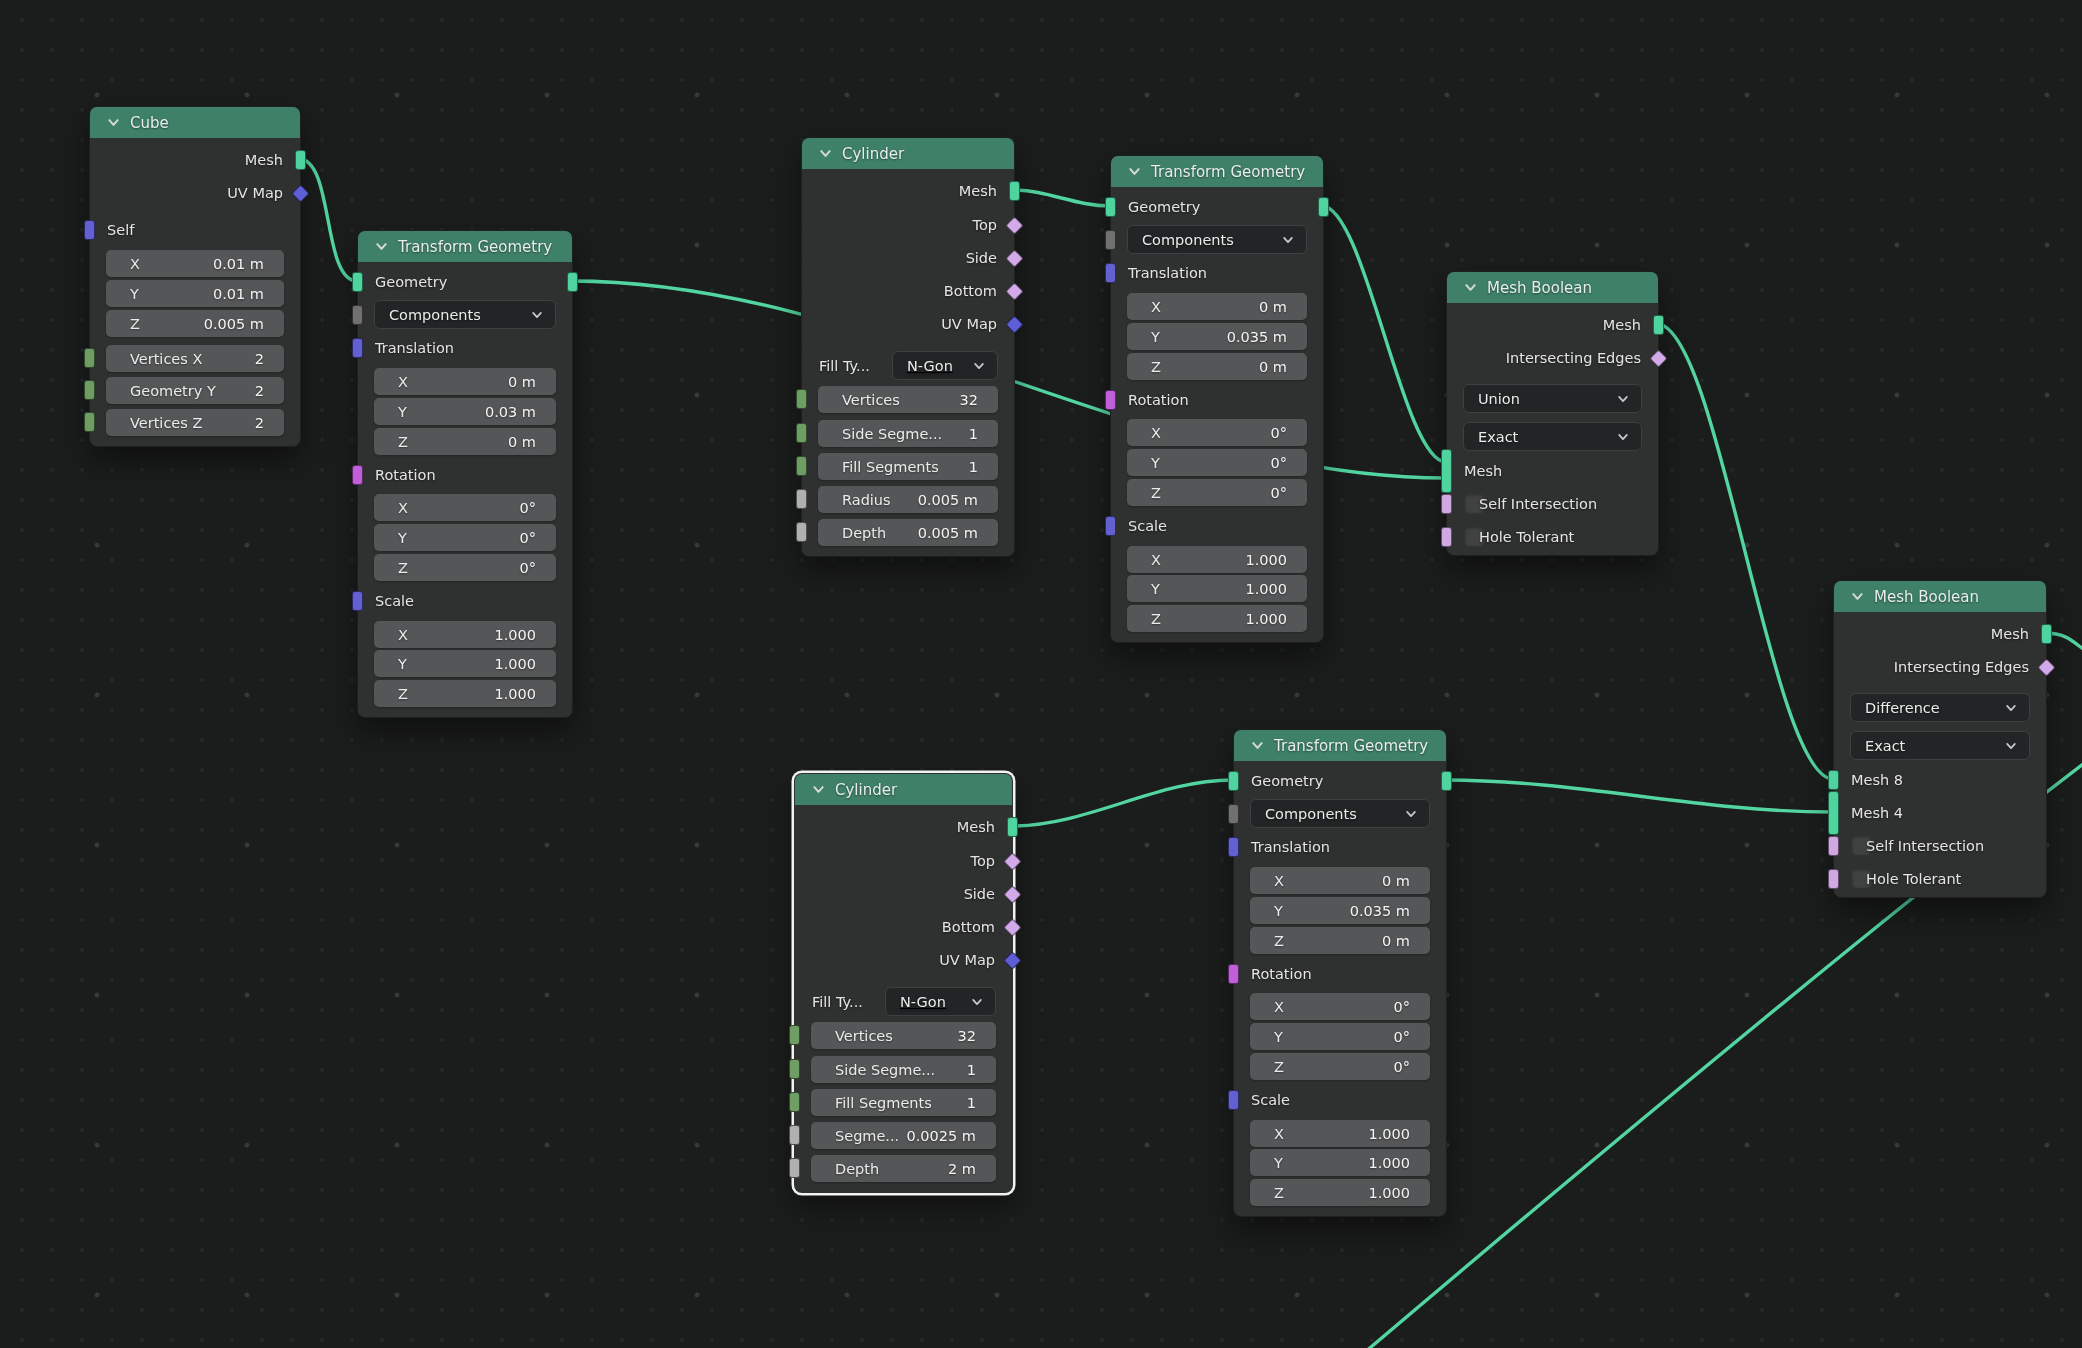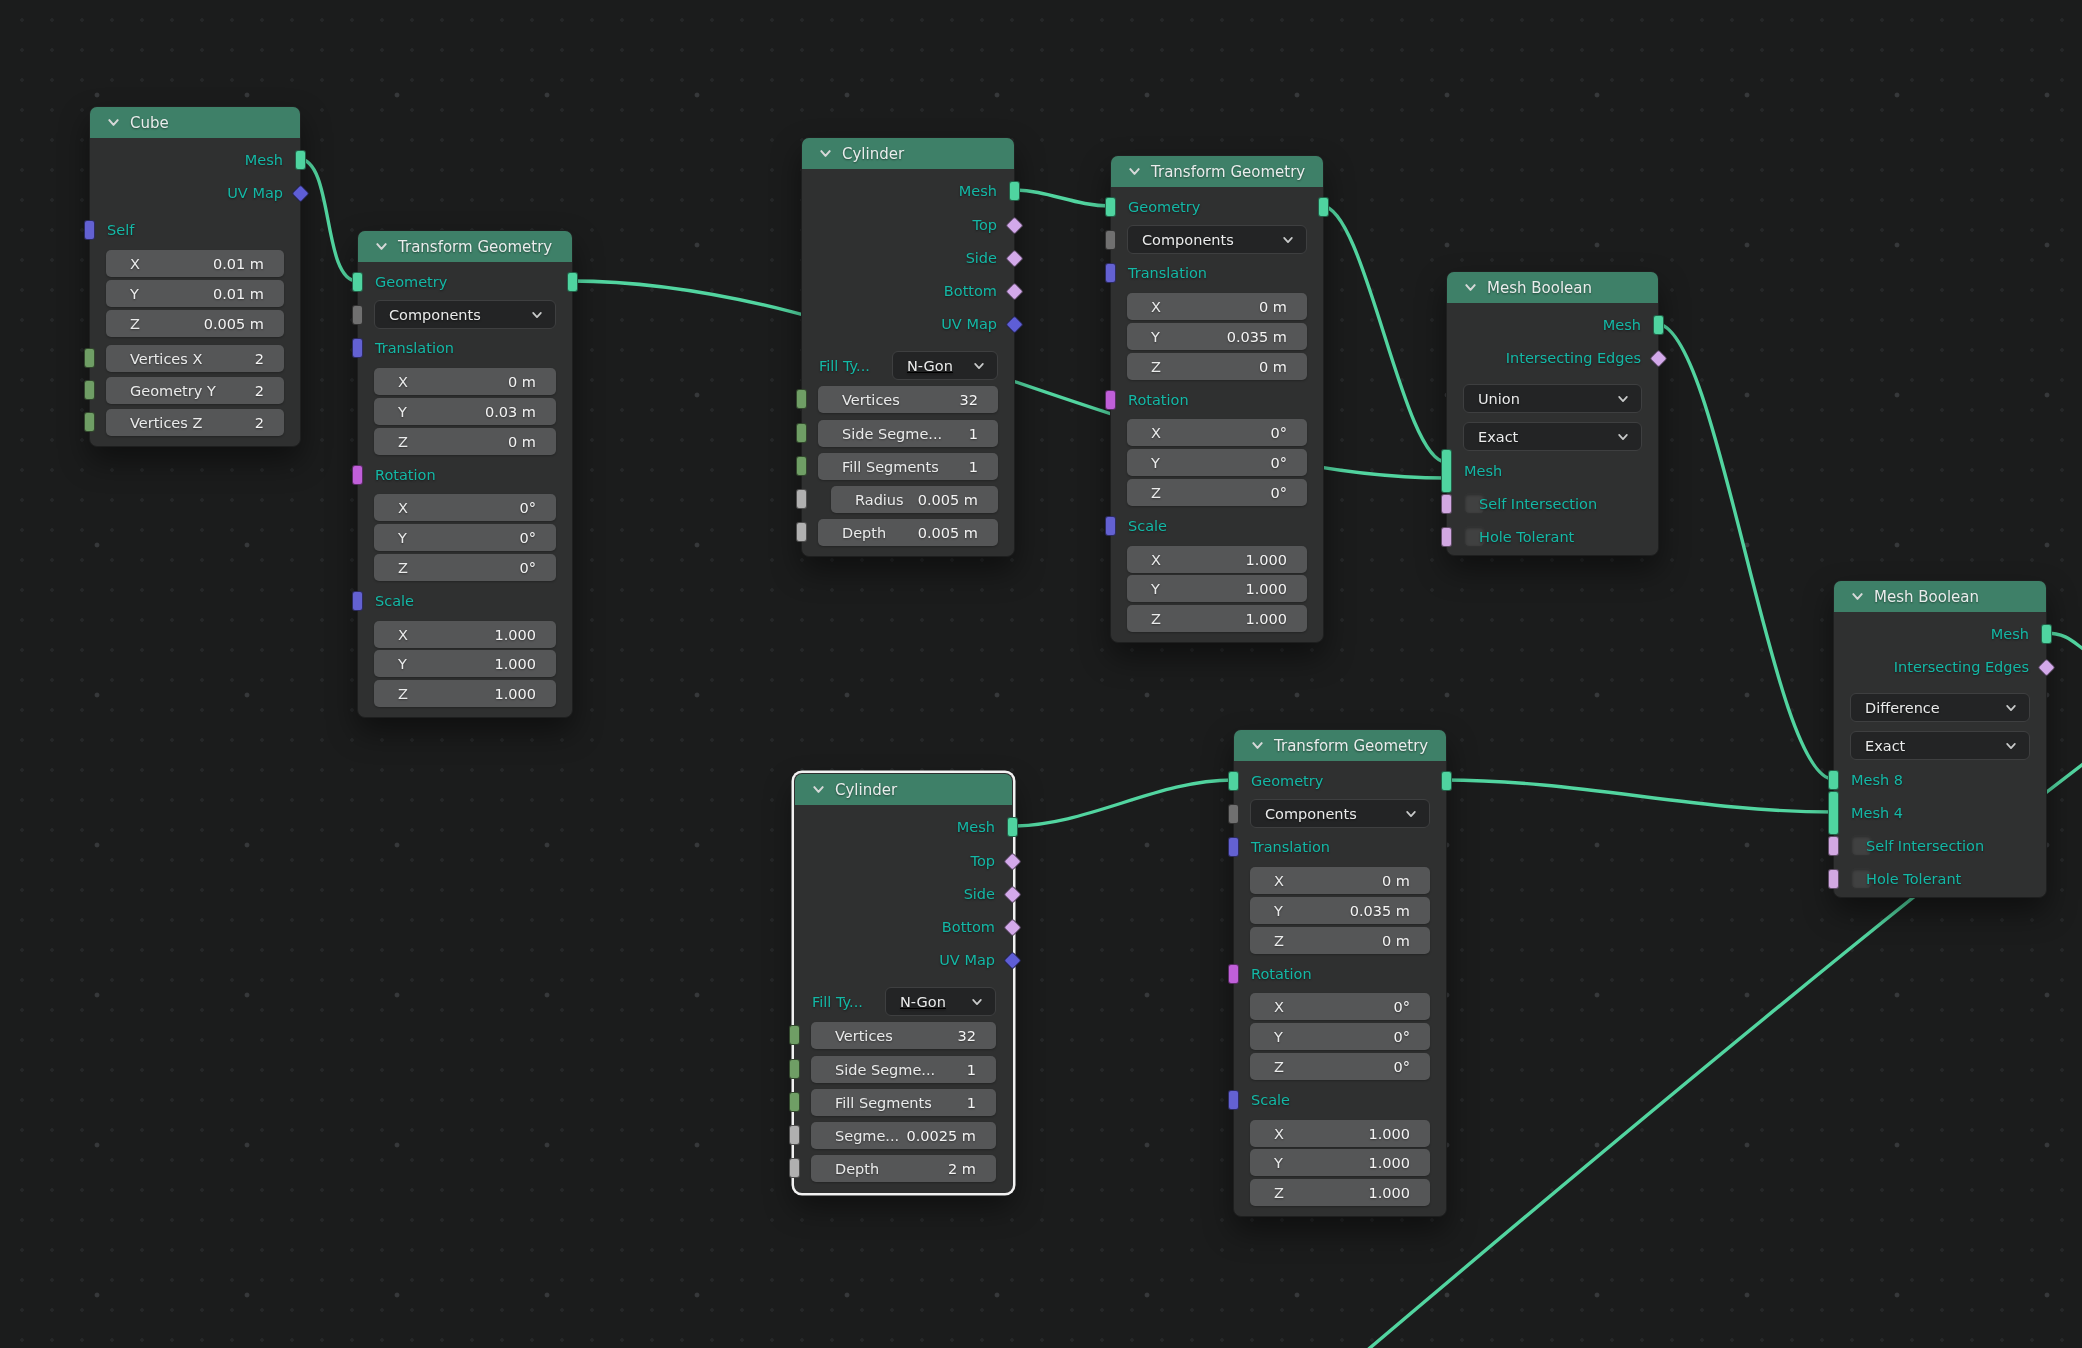--- a/index.html
+++ b/index.html
@@ -18,21 +18,21 @@
   .node{position:absolute;background:#2f3030;border-radius:8px;border:1px solid #1e1f1f;
         box-shadow:0 14px 30px rgba(0,0,0,.45);}
   .node.selected{border-color:rgba(255,255,255,0);
         box-shadow:0 0 0 2.5px #f2f2f2,0 14px 30px rgba(0,0,0,.45);}
   .node-header{position:absolute;left:0;top:0;right:0;height:31px;background:#3e8068;
         border-radius:7px 7px 0 0;display:flex;align-items:center;gap:10px;
         padding-left:17px;color:#e9edec;font-size:15px;
         text-shadow:0 1px 2px rgba(0,0,0,.45);box-sizing:border-box;}
   .chev{width:13px;height:13px;flex:0 0 auto;display:block;}
   .out-label,.sec-label,.cb-label{position:absolute;height:20px;line-height:20px;
-        font-size:14.5px;color:#14b8a6;white-space:nowrap;
+        font-size:14.5px;color:#e5e5e5;white-space:nowrap;
         text-shadow:0 1px 2px rgba(0,0,0,.5);}
   .out-label{right:17px;}
   .sec-label{left:17px;}
   .cb-label{left:32px;}
   .pill{position:absolute;left:16px;right:16px;height:27px;background:#555657;
         border-radius:5px;display:flex;align-items:center;justify-content:space-between;
         padding:0 20px 0 24px;box-sizing:border-box;box-shadow:0 1px 2px rgba(0,0,0,.25);}
   .pill-label{font-size:14.5px;color:#eaebeb;white-space:nowrap;text-shadow:0 1px 2px rgba(0,0,0,.4);}
   .pill-value{font-size:14.5px;color:#f4f4f4;white-space:nowrap;text-shadow:0 1px 2px rgba(0,0,0,.4);}
   .dropdown{position:absolute;left:16px;right:16px;height:29px;background:#232425;
@@ -200,21 +200,21 @@
       <div class="pill" style="top: 282px;">
         <span class="pill-label">Side Segme...</span>
         <span class="pill-value">1</span>
       </div>
       <div class="sock left" style="background: rgb(111, 158, 101); top: 285px;"></div>
       <div class="pill" style="top: 315px;">
         <span class="pill-label">Fill Segments</span>
         <span class="pill-value">1</span>
       </div>
       <div class="sock left" style="background: rgb(111, 158, 101); top: 318px;"></div>
-      <div class="pill" style="top: 348px; margin-left: 13px;">
+      <div class="pill" style="top: 348px;">
         <span class="pill-label">Radius</span>
         <span class="pill-value">0.005 m</span>
       </div>
       <div class="sock left" style="background: rgb(176, 176, 176); top: 351px;"></div>
       <div class="pill" style="top: 381px;">
         <span class="pill-label">Depth</span>
         <span class="pill-value">0.005 m</span>
       </div>
       <div class="sock left" style="background: rgb(176, 176, 176); top: 384px;"></div>
     </div>

